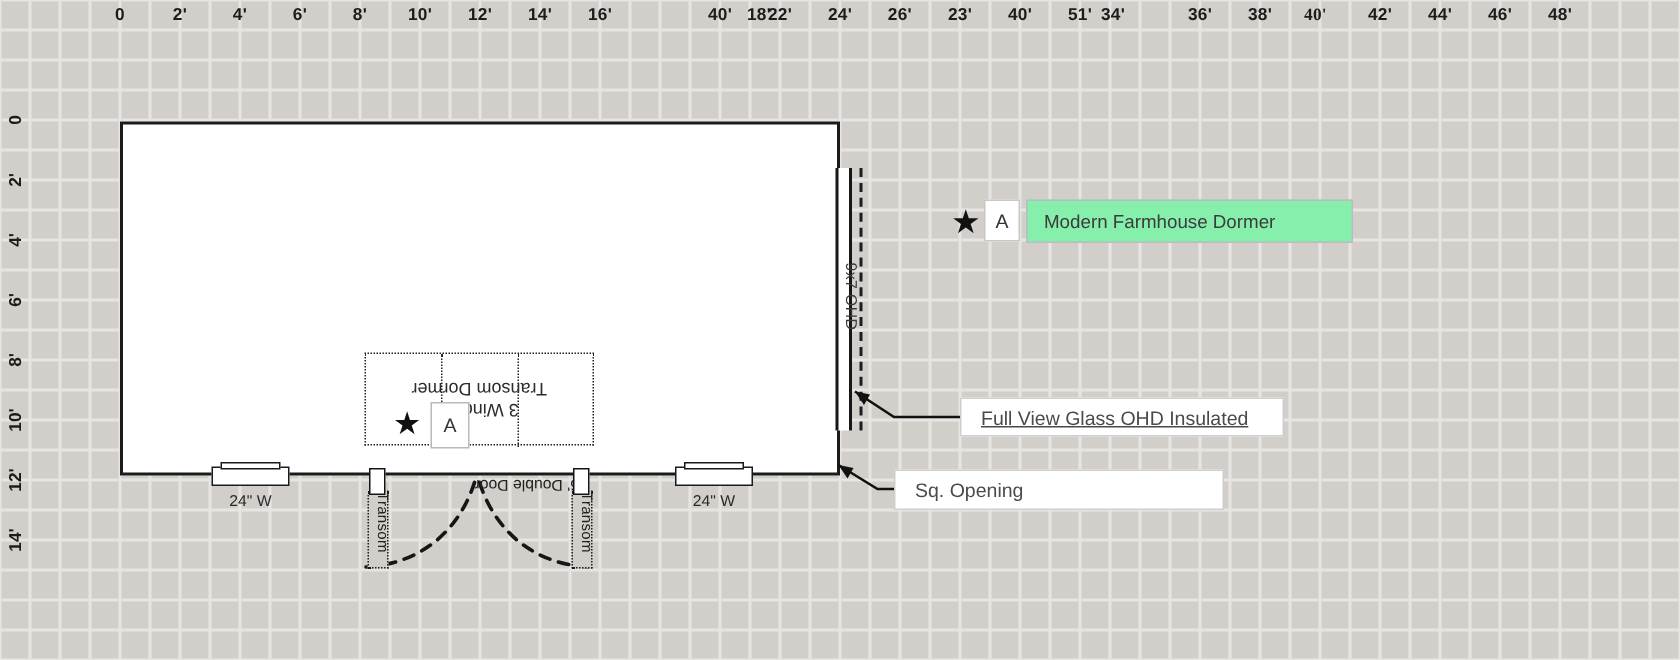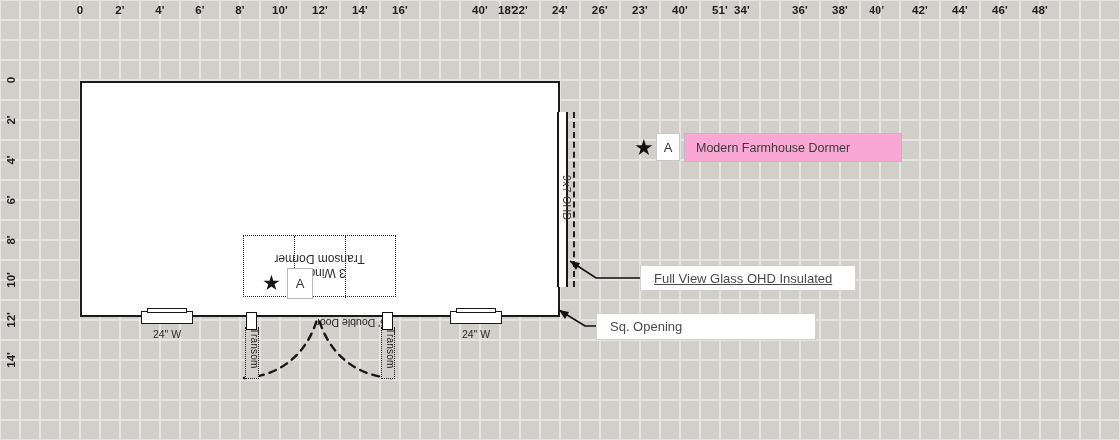--- a/index.html
+++ b/index.html
@@ -118,21 +118,21 @@
     position:absolute;font-size:21px;line-height:21px;color:#111;
     z-index:22;
   }
   .tagbox{
     position:absolute;background:#ffffff;border:1px solid #b9b9b9;
     font-size:13px;color:#333;display:flex;align-items:center;
     justify-content:center;z-index:22;box-sizing:border-box;
   }
   
   .callout{
-    position:absolute;background:#f9a8d4;border:1px solid #b9bcc4;
+    position:absolute;background:#86efac;border:1px solid #b9bcc4;
     box-sizing:border-box;display:flex;align-items:center;
     padding-left:11px;font-size:12.5px;color:#3b3b3b;z-index:30;
     white-space:nowrap;
   }
   .callout-plain{
     position:absolute;background:#ffffff;border:1px solid #cfcfcf;
     box-sizing:border-box;display:flex;align-items:center;
     padding-left:13px;font-size:13px;color:#4a4a4a;z-index:30;
     white-space:nowrap;
   }

